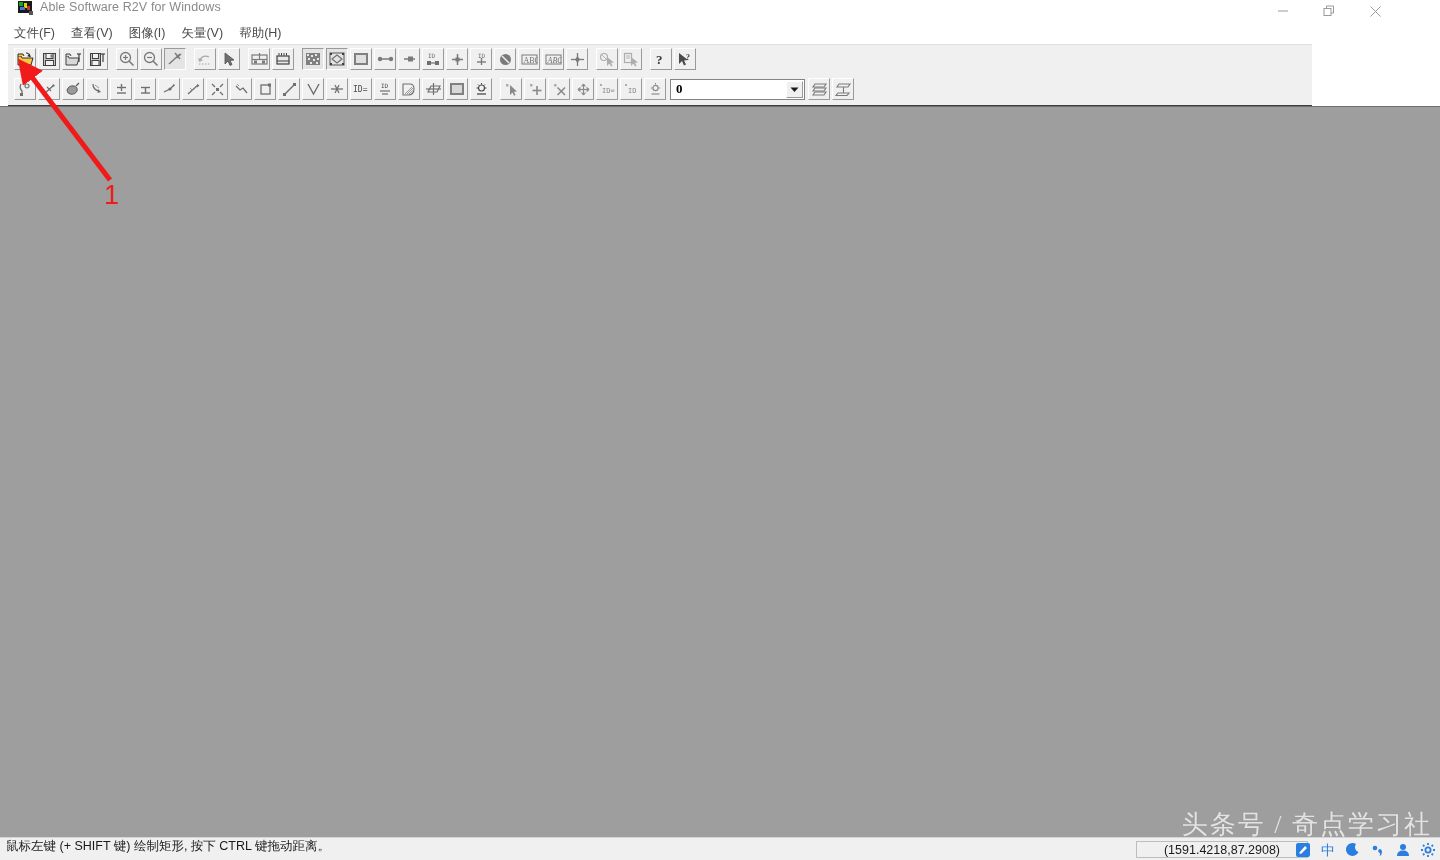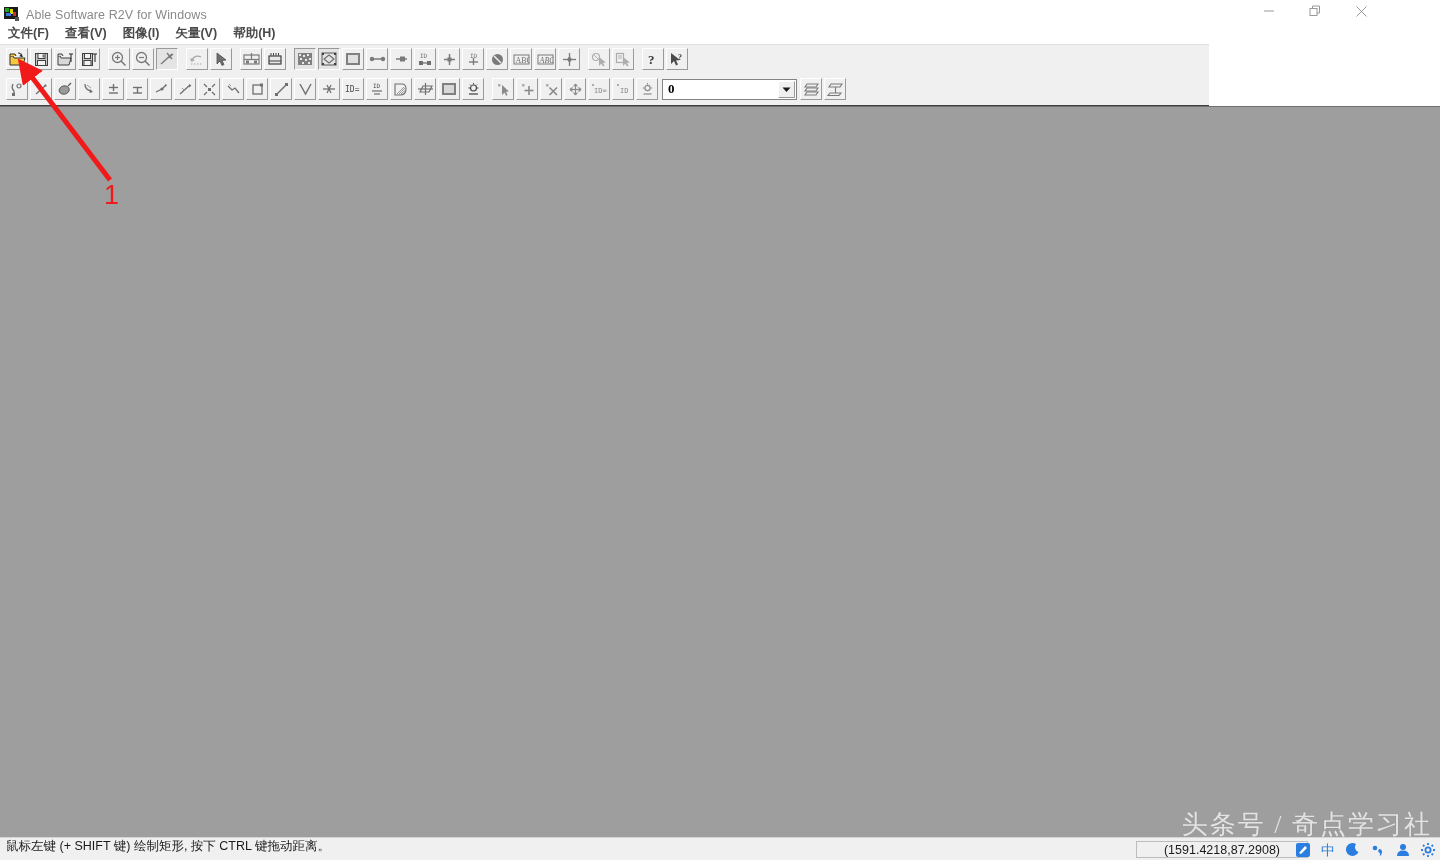--- a/index.html
+++ b/index.html
@@ -13,21 +13,21 @@
     position: relative;
     width: 1440px; height: 860px;
     background: #ffffff;
   }
 
   
   .titlebar {
     position: absolute; left: 0; top: 0;
     width: 1384px; height: 22px;
     background: #ffffff;
-    display: flex; align-items: flex-end;
+    display: flex; align-items: flex-start; padding-left: 14px;
   }
   .app-icon {
     width: 16px; height: 16px;
     margin-left: 4px; margin-right: 6px;
     position: relative;
     flex: 0 0 auto;
   }
   .app-icon .ai-bg {
     position: absolute; left: 0; top: 1px;
     width: 14px; height: 12px;
@@ -54,34 +54,34 @@
     display: flex; align-items: center; justify-content: center;
   }
   .win-btn svg { display: block; }
 
   
   .menubar {
     position: absolute; left: 0; top: 22px;
     width: 1288px; height: 22px;
     background: #ffffff;
     display: flex; align-items: center;
+    padding-left: 6px;
     box-sizing: border-box;
-    font-weight: bold;
   }
   .menu-item {
     font-size: 12.5px;
     color: #4a4a4a;
     padding: 2px 8px;
     white-space: nowrap;
   }
 
   
   .toolbar {
-    position: absolute; left: 0;
-    width: 1209px;
+    position: absolute; left: 8px;
+    width: 1304px;
     background: #f0f0f0;
     box-sizing: border-box;
     display: flex; align-items: center;
   }
   .toolbar-row1 { top: 44px; height: 29px; border-top: 1px solid #dfdfdf; }
   .toolbar-row2 { top: 73px; height: 33px; border-bottom: 1px solid #404040; }
 
   .tb-btn {
     width: 22px; height: 22px;
     margin: 0 1px;

